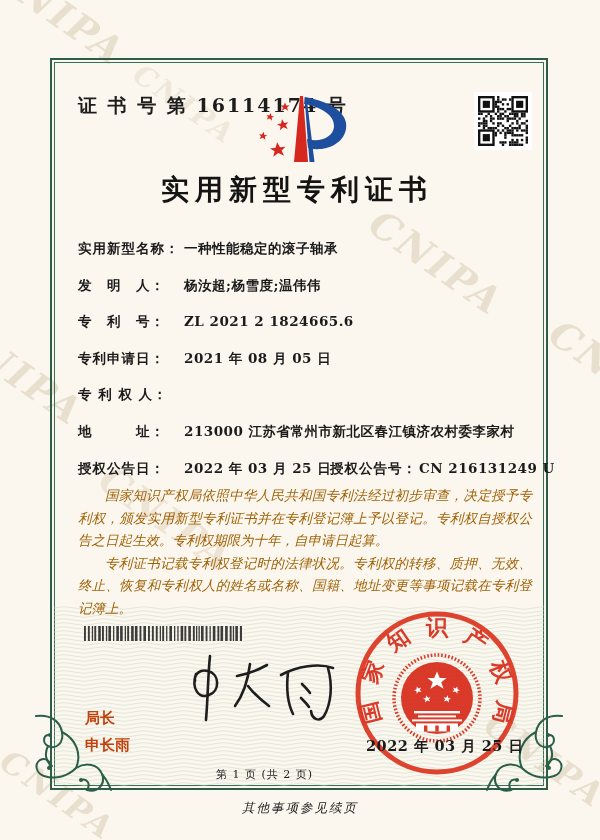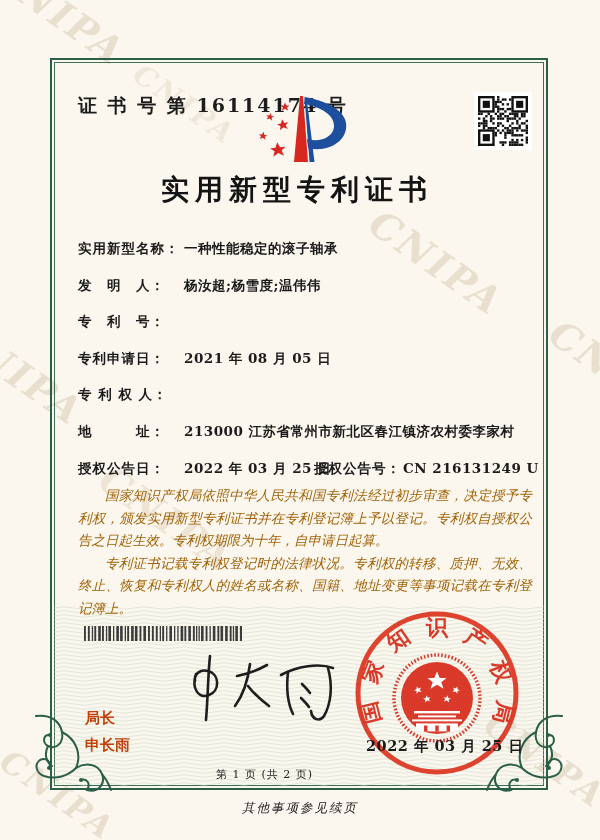--- a/index.html
+++ b/index.html
@@ -36,21 +36,21 @@
   .qr{position:absolute;z-index:3;left:474px;top:92px;width:58px;height:58px;background:#fff;}
   .qr svg{position:absolute;left:4px;top:4px;}
   .title{position:absolute;z-index:3;left:50px;top:171px;width:494px;text-align:center;
       font-size:28px;font-weight:700;letter-spacing:6px;color:#141414;}
 
   .fields{position:absolute;z-index:3;left:78px;top:240px;width:452px;}
   .frow{height:36.6px;display:flex;align-items:flex-start;font-size:13.5px;font-weight:600;color:#1b1b1b;}
   .flabel{width:106px;flex:0 0 106px;letter-spacing:1px;white-space:nowrap;}
   .fvalue{letter-spacing:.5px;white-space:nowrap;}
   .fvalue.fixedw{width:126px;flex:0 0 126px;}
-  .flabel.second{width:auto;flex:0 0 auto;margin-left:4px;margin-right:2px;}
+  .flabel.second{width:auto;flex:0 0 auto;margin-left:20px;margin-right:2px;}
 
   .paras{position:absolute;z-index:3;left:78px;top:484px;width:454px;font-size:13.5px;
       line-height:22.6px;color:#a16207;font-style:italic;text-align:justify;}
   .paras p{margin:0;text-indent:2em;}
 
   .barcode{position:absolute;z-index:3;left:84px;top:626px;width:158px;height:15px;}
 
   .signer{position:absolute;z-index:3;left:85px;top:674px;font-family:"DejaVu Sans",sans-serif;
       font-size:15px;font-weight:700;color:#c2410c;line-height:27px;margin-top:31px;}
   .signature{position:absolute;z-index:3;left:178px;top:648px;width:175px;height:80px;}
@@ -331,20 +331,21 @@
     <div class="frow">
       <span class="flabel">实用新型名称：</span>
       <span class="fvalue">一种性能稳定的滚子轴承</span>
     </div>
     <div class="frow">
       <span class="flabel">发　明　人：</span>
       <span class="fvalue">杨汝超;杨雪度;温伟伟</span>
     </div>
     <div class="frow">
       <span class="flabel">专　利　号：</span>
+      <span class="fvalue">ZL 2021 2 1824665.6</span>
     </div>
     <div class="frow">
       <span class="flabel">专利申请日：</span>
       <span class="fvalue">2021 年 08 月 05 日</span>
     </div>
     <div class="frow">
       <span class="flabel">专 利 权 人：</span>
     </div>
     <div class="frow">
       <span class="flabel">地　　　址：</span>

